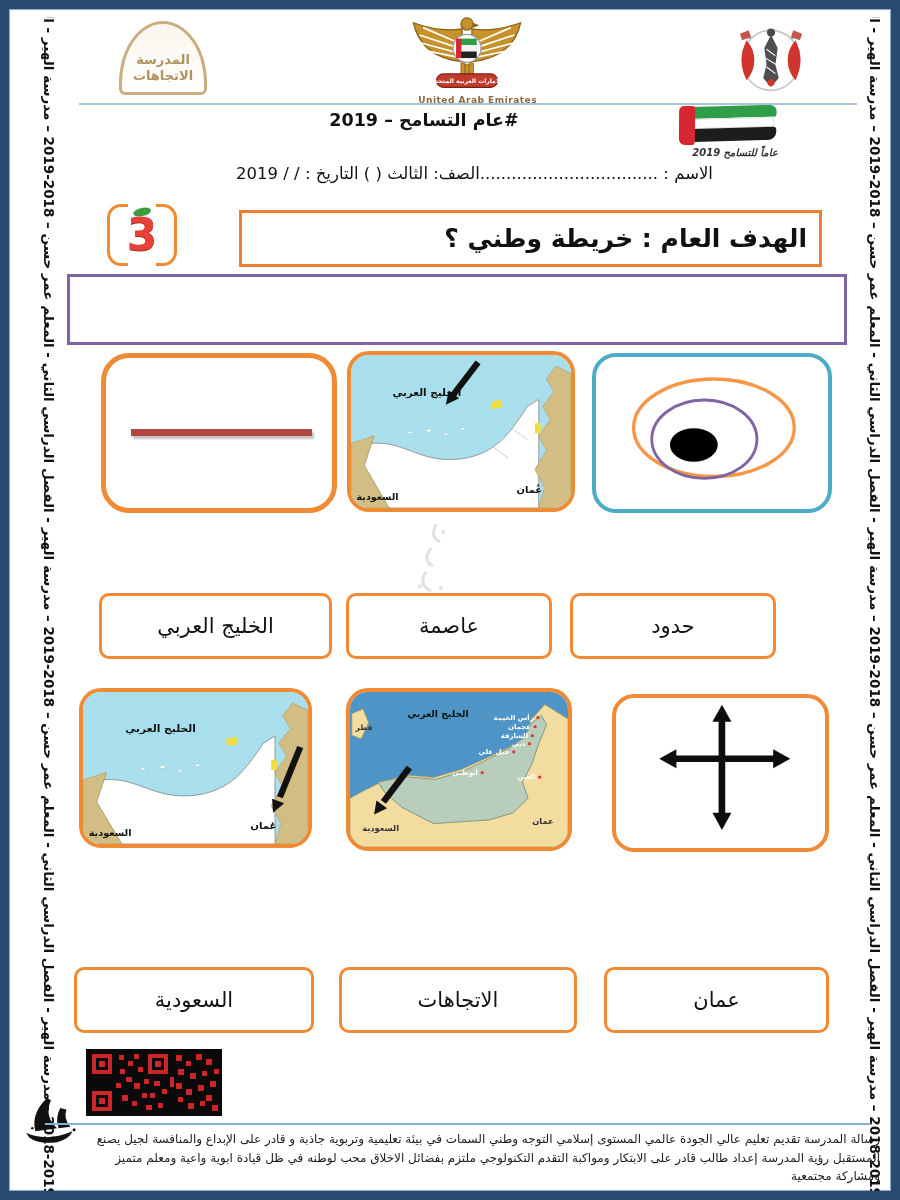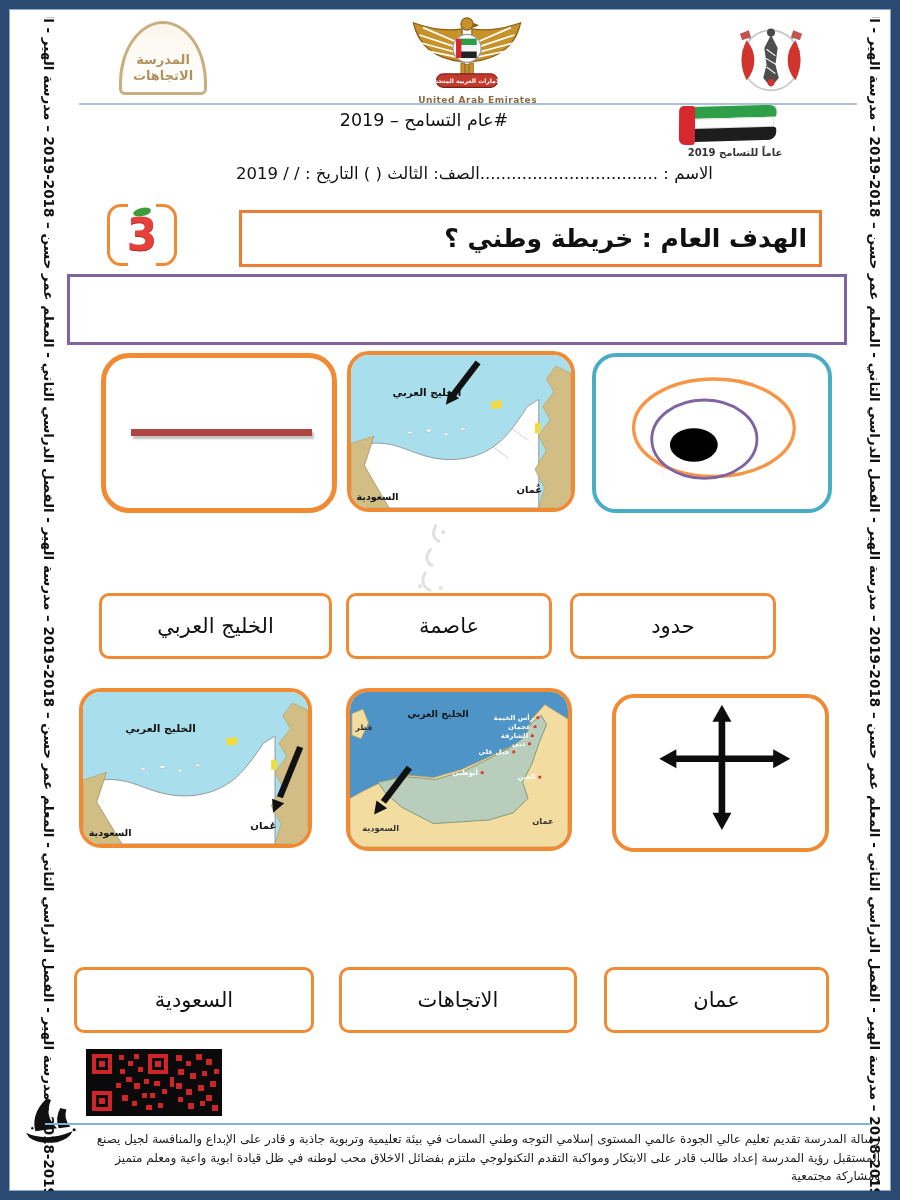--- a/index.html
+++ b/index.html
@@ -23,28 +23,28 @@
   .arch{position:absolute;left:14px;top:2px;width:88px;height:74px;border:3px solid #C9AE80;
     border-radius:44px 44px 6px 6px/62px 62px 6px 6px;background:linear-gradient(#faf6ec,#fff);
     display:flex;flex-direction:column;justify-content:flex-end;align-items:center;padding-bottom:8px;}
   .arch span{color:#B1935F;font-weight:bold;font-size:13px;line-height:1.25;}
   .uae-emblem{position:absolute;left:388px;top:4px;width:140px;height:92px;text-align:center;}
   .uae-emblem .caption{font-size:9px;font-weight:bold;color:#8a6b42;letter-spacing:.5px;text-align:right;}
   .adh-emblem{position:absolute;left:722px;top:8px;width:80px;height:80px;}
   .header-rule{position:absolute;left:70px;top:94px;width:778px;height:2px;background:#AEC2D6;}
 
   .tolerance-text{position:absolute;left:240px;top:101px;width:350px;text-align:center;
-    direction:rtl;font-weight:normal;font-size:17.5px;color:#111;}
+    direction:rtl;font-weight:bold;font-size:17.5px;color:#111;}
   .flag-art{position:absolute;left:670px;top:97px;width:112px;height:58px;}
   .flag{position:relative;width:98px;height:37px;transform:rotate(-1.5deg);}
   .flag .red{position:absolute;left:0;top:-1px;width:16px;height:39px;background:#D7282F;border-radius:5px 3px 4px 6px;transform:rotate(2deg);}
   .flag .green{position:absolute;left:13px;right:0;top:0;height:12px;background:#2F9E49;border-radius:0 7px 2px 0;transform:skewX(-4deg);}
   .flag .white{position:absolute;left:13px;right:3px;top:12px;height:10px;background:#fdfdfd;border:1px solid #e3e3e3;}
   .flag .black{position:absolute;left:13px;right:1px;top:22px;height:13px;background:#1d1d1d;border-radius:0 3px 8px 2px;transform:skewX(-2deg);}
-  .flag-caption{margin-top:4px;text-align:center;font-weight:bold;font-size:10px;color:#333;direction:rtl;}
+  .flag-caption{margin-top:4px;text-align:center;font-style:italic;font-weight:bold;font-size:10px;color:#333;direction:rtl;}
 
   .student-line{position:absolute;left:118px;top:155px;width:695px;direction:rtl;
     text-align:center;font-size:16.5px;color:#111;}
 
   
   .objective-badge{position:absolute;left:98px;top:195px;width:70px;height:62px;border:3px solid var(--orange);
     border-radius:14px;background:#fff;display:flex;align-items:center;justify-content:center;}
   .objective-badge::before,.objective-badge::after{content:"";position:absolute;left:50%;margin-left:-14px;width:28px;height:8px;background:#fff;}
   .objective-badge::before{top:-5px;} .objective-badge::after{bottom:-5px;}
   .badge-num{font-size:44px;font-weight:bold;color:#E5403A;line-height:1;text-shadow:0 1px 0 #b7251f;}

